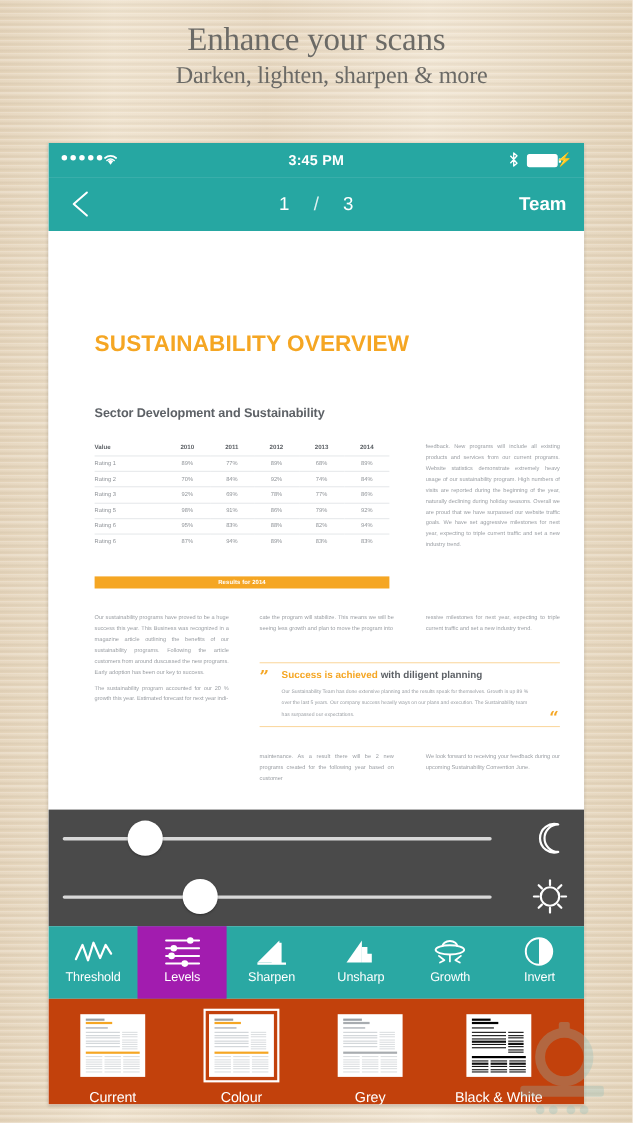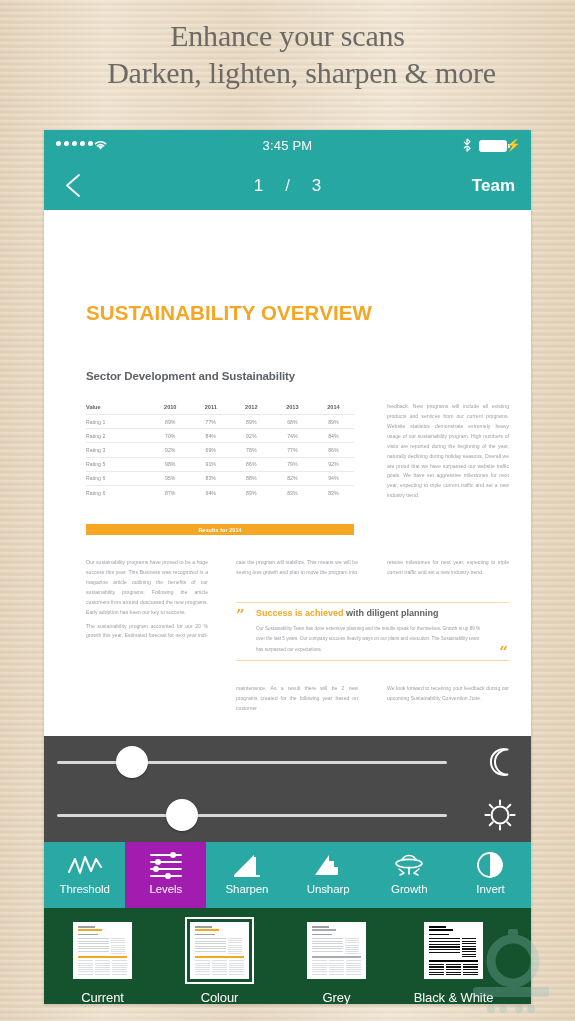--- a/index.html
+++ b/index.html
@@ -24,39 +24,39 @@
   
   #headline{
     position:absolute;left:0;top:18px;width:575px;text-align:center;
     color:#6b6a66;
     font-family:Liberation Serif, serif;
     font-weight:400;
     letter-spacing:-0.2px;
     line-height:1.22;
   }
   #headline .l1{font-size:30px;display:block;}
-  #headline .l2{font-size:30px;display:block;margin-left:28px;}
+  #headline .l2{font-size:22px;display:block;margin-left:28px;}
 
   
   #phone{
     position:absolute;left:44px;top:130px;width:487px;height:874px;
     background:#ffffff;
     box-shadow:0 1px 3px rgba(0,0,0,0.18);
     overflow:hidden;
   }
   
   #statusbar{
     height:31px;background:#26a7a2;position:relative;color:#fff;
   }
   #sb-dots{position:absolute;left:12px;top:11px;display:flex;gap:3px;}
   #sb-dots i{width:5px;height:5px;border-radius:50%;background:#fff;display:block;}
   #sb-wifi{position:absolute;left:49px;top:8px;width:15px;height:13px;}
   #sb-time{
     position:absolute;left:0;top:0;width:487px;text-align:center;
-    font-size:13px;font-weight:normal;line-height:31px;letter-spacing:0.2px;
+    font-size:13px;font-weight:bold;line-height:31px;letter-spacing:0.2px;
   }
   #sb-bt{position:absolute;right:60px;top:8px;width:8px;height:14px;}
   #sb-batt{
     position:absolute;right:24px;top:10px;width:28px;height:12px;
     border:1.3px solid #fff;border-radius:2.5px;box-sizing:border-box;background:#fff;
   }
   #sb-batt:after{content:"";position:absolute;right:-3.5px;top:3.4px;width:2px;height:4px;background:#fff;border-radius:0 1px 1px 0;}
   #sb-bolt{position:absolute;right:10px;top:9px;font-size:12px;line-height:12px;}
 
   
@@ -173,21 +173,21 @@
   .tool{
     flex:1;position:relative;display:flex;flex-direction:column;align-items:center;
     justify-content:flex-start;padding-top:6px;cursor:pointer;color:#fff;
   }
   .tool.active{background:#a21caf;}
   .tool .ticon{height:34px;display:flex;align-items:center;justify-content:center;}
   .tool .tlabel{font-size:11.5px;margin-top:1px;letter-spacing:-0.1px;}
 
   
   #thumbs{
-    height:96px;background:#14532d;display:flex;align-items:flex-start;position:relative;
+    height:96px;background:#c2410c;display:flex;align-items:flex-start;position:relative;
     padding-top:9px;box-sizing:border-box;
   }
   .thumb{
     flex:0 0 auto;width:117px;display:flex;flex-direction:column;align-items:center;cursor:pointer;
   }
   .thumb-img{
     width:59px;height:57px;background:#fff;position:relative;overflow:hidden;
   }
   .thumb.sel .thumb-frame{
     padding:3px;border:2px solid #ffffff;background:transparent;

